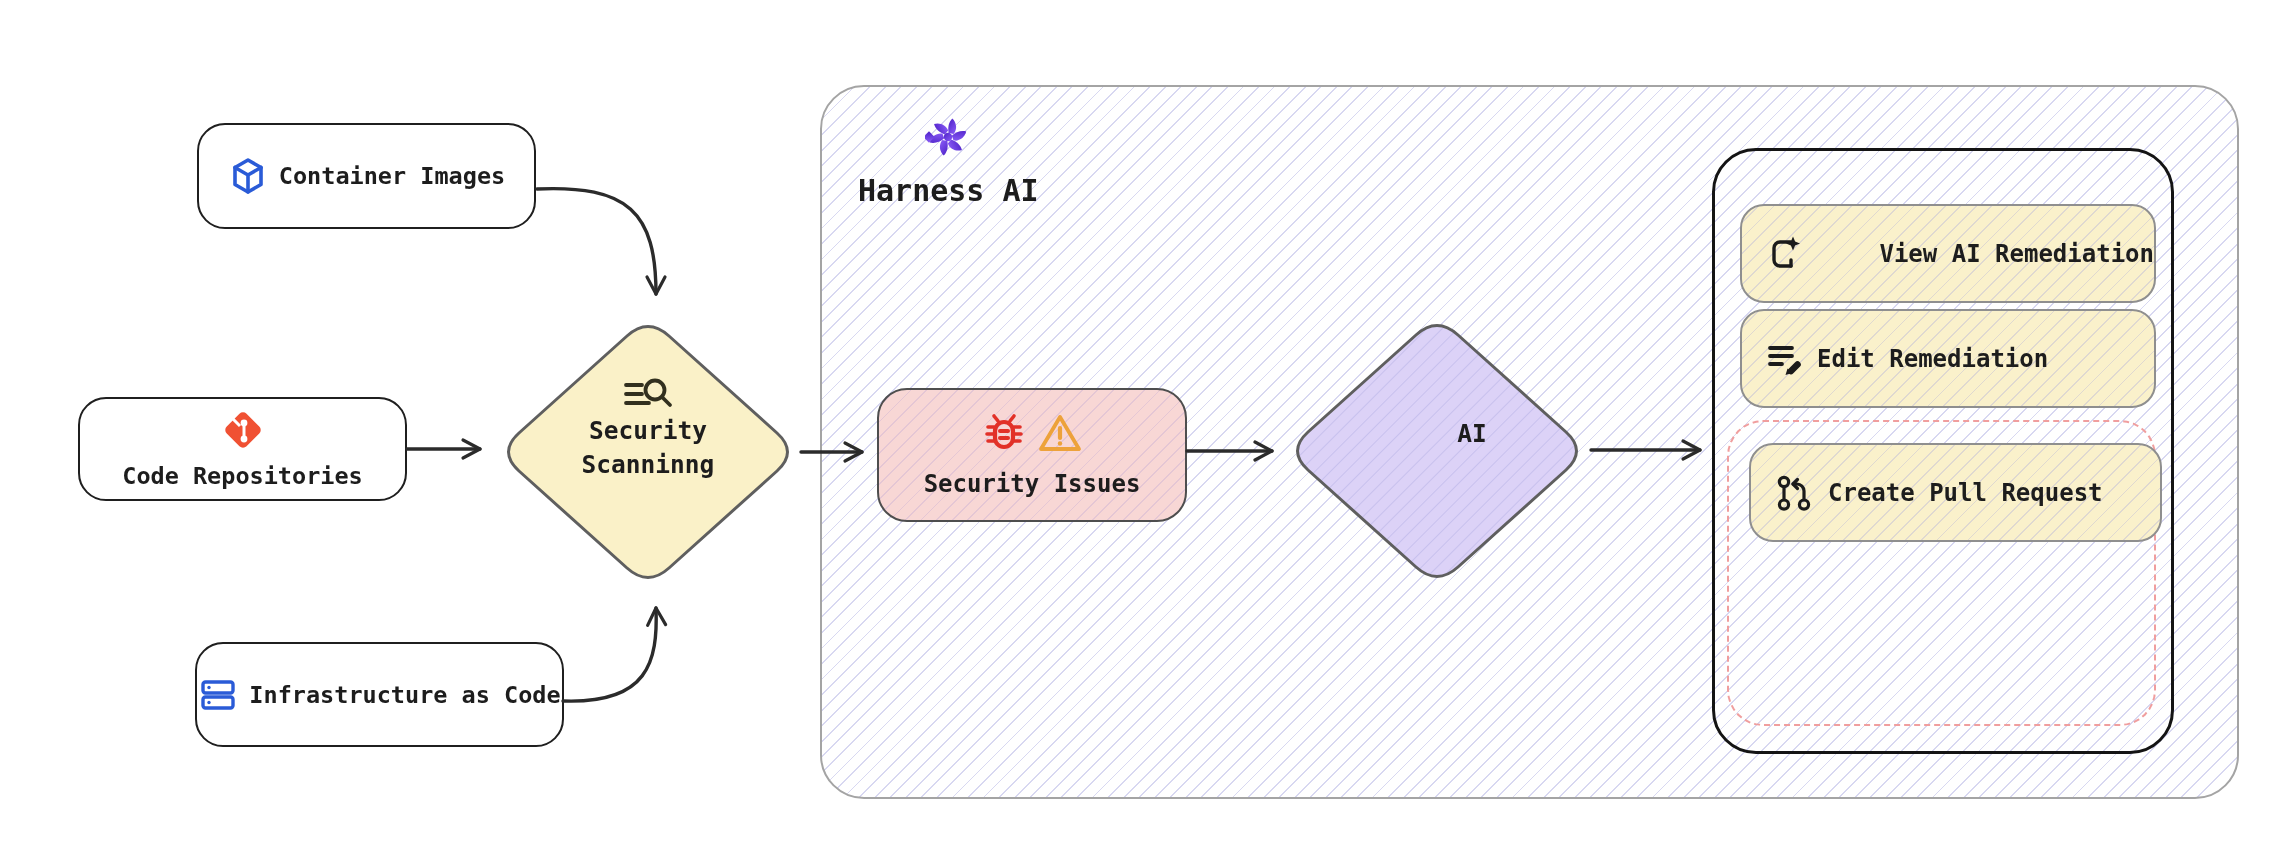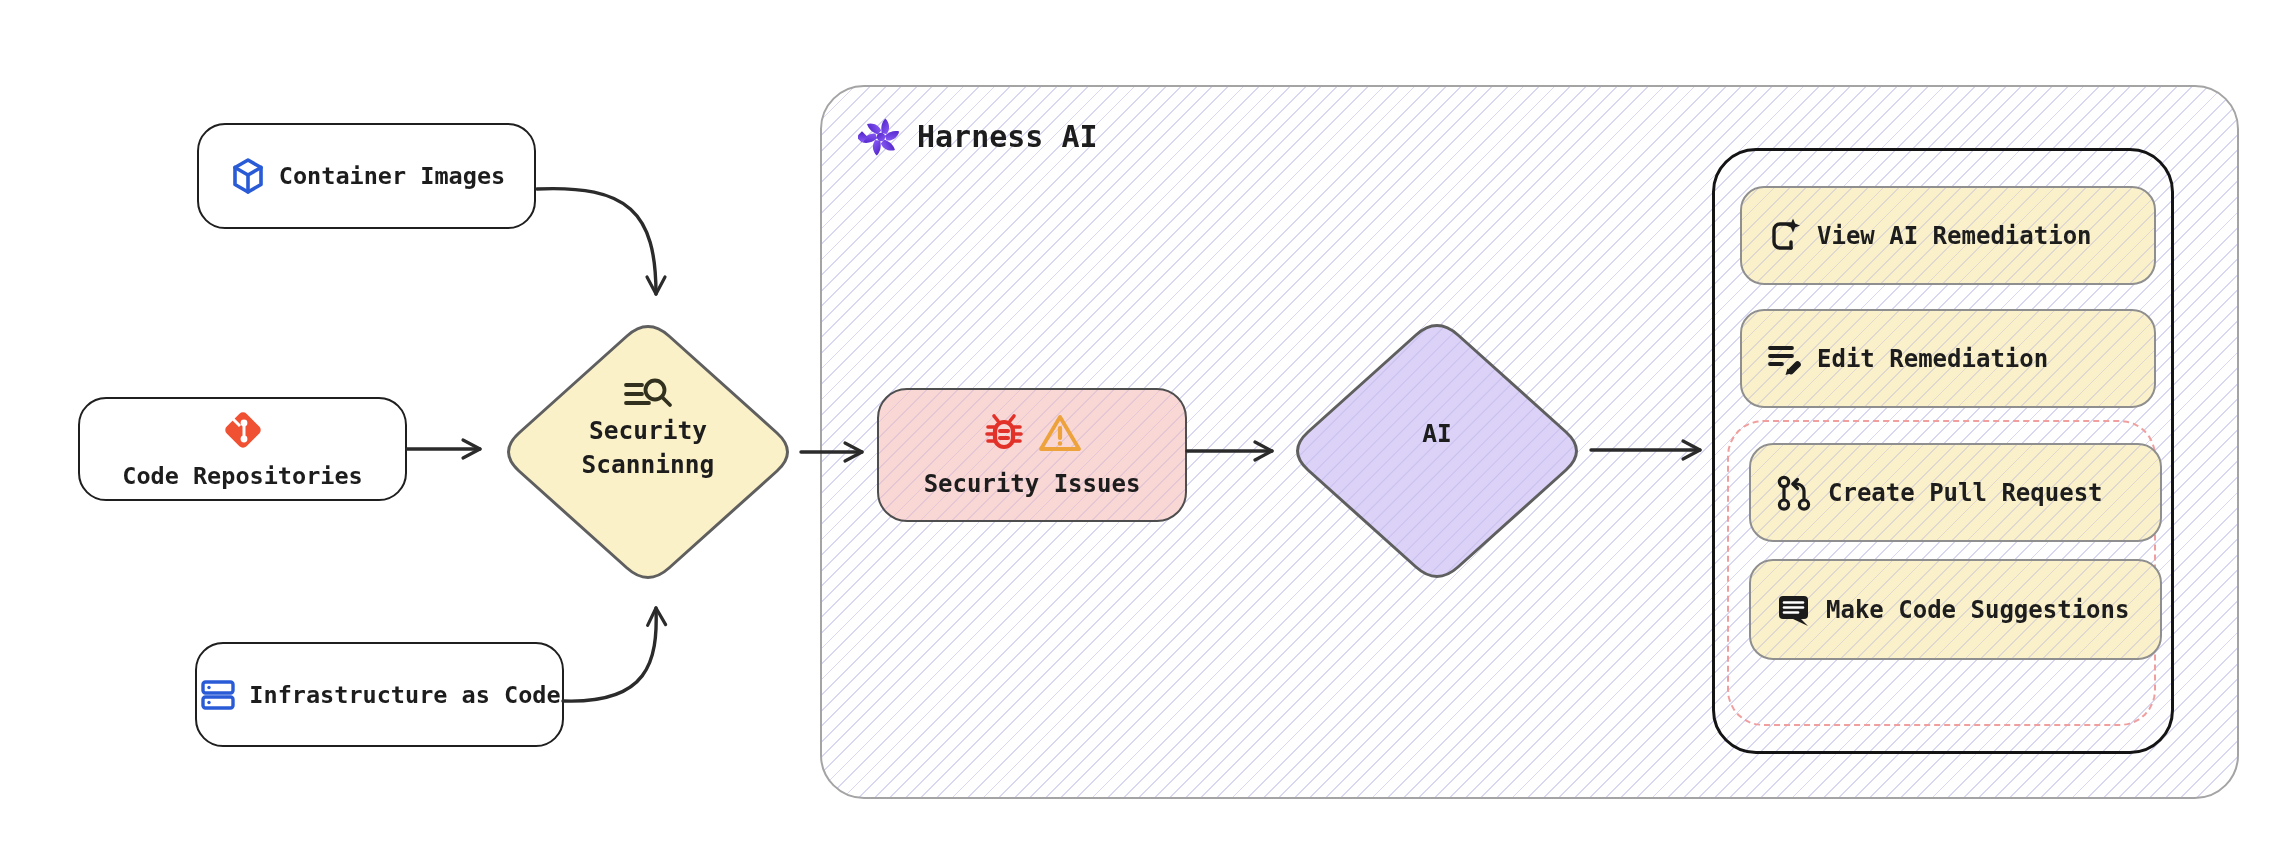--- a/index.html
+++ b/index.html
@@ -10,21 +10,21 @@
   
   .node{background:#ffffff;border:2.6px solid #1f1f1f;border-radius:28px;
         display:flex;align-items:center;justify-content:center;gap:11px;
         font-size:23.5px;font-weight:600;white-space:nowrap;}
 
   
   .group{border:2.5px solid #a4a4a4;border-radius:44px;background-color:#ffffff;
          background-image:repeating-linear-gradient(135deg,
             rgba(168,168,224,0.45) 0px, rgba(168,168,224,0.45) 1.3px,
             transparent 1.3px, transparent 11px);}
-  .group-header{display:flex;align-items:center;gap:13px;font-size:30px;font-weight:700;}
+  .group-header{display:flex;align-items:center;gap:13px;font-size:30px;font-weight:700;flex-direction:column;}
 
   
   .issues{background-color:#f8d7d5;
           background-image:repeating-linear-gradient(135deg,
             rgba(160,140,210,0.22) 0px, rgba(160,140,210,0.22) 1.3px,
             transparent 1.3px, transparent 11px);
           border:2.6px solid #4e4e4e;border-radius:30px;
           display:flex;flex-direction:column;align-items:center;justify-content:center;gap:16px;
           font-size:24px;font-weight:600;}
   .issues .icon-row{display:flex;align-items:center;gap:12px;}
@@ -166,28 +166,28 @@
 
   <svg class="abs" style="left:1285px;top:314px;" width="304" height="274" viewBox="0 0 304 274">
     <defs>
       <pattern id="hatchP" width="11" height="11" patternUnits="userSpaceOnUse" patternTransform="rotate(45)">
         <line x1="0" y1="0" x2="0" y2="11" stroke="rgba(150,150,215,0.45)" stroke-width="1.3"></line>
       </pattern>
     </defs>
     <path d="M 131,21 Q 152,2 173,21 L 281,118 Q 302,137 281,156 L 173,253 Q 152,272 131,253 L 23,156 Q 2,137 23,118 Z" fill="#dcd2f7"></path>
     <path d="M 131,21 Q 152,2 173,21 L 281,118 Q 302,137 281,156 L 173,253 Q 152,272 131,253 L 23,156 Q 2,137 23,118 Z" fill="url(#hatchP)" stroke="#5f5f5f" stroke-width="3"></path>
   </svg>
-  <div class="abs diamond-label" style="left:1287px;top:417px;width:300px;">
+  <div class="abs diamond-label" style="left:1322px;top:417px;width:300px;">
     <div>AI</div>
   </div>
 
   <div class="abs black-box" style="left:1712px;top:148px;width:456px;height:600px;"></div>
   <div class="abs dashed-box" style="left:1727px;top:420px;width:425px;height:302px;"></div>
 
-  <div class="abs btn" style="left:1740px;top:186px;width:390px;height:95px;">
+  <div class="abs btn" style="left:1740px;top:204px;width:390px;height:95px;justify-content:space-between;">
     <span>
       <svg width="40" height="40" viewBox="0 0 40 40" fill="none" stroke="#1b1b1b" stroke-width="3.4" stroke-linecap="round" stroke-linejoin="round">
         <path d="M27 8 H16 a6 6 0 0 0 -6 6 v12 a6 6 0 0 0 6 6 h11"></path>
         <line x1="27" y1="26" x2="27" y2="32"></line>
         <path d="M29 2.5 L31.1 7.4 36 9.5 L31.1 11.6 29 16.5 L26.9 11.6 22 9.5 L26.9 7.4 Z" fill="#1b1b1b" stroke="none"></path>
       </svg>
     </span>
     <span>View AI Remediation</span>
   </div>
 
@@ -211,34 +211,20 @@
         <line x1="11" y1="15" x2="11" y2="27.6"></line>
         <circle cx="11" cy="32.6" r="4.6"></circle>
         <circle cx="31" cy="32.6" r="4.6"></circle>
         <path d="M31 27.6 V19 a7 7 0 0 0 -7 -7 h-4"></path>
         <path d="M24.5 7.5 L20 12 24.5 16.5"></path>
       </svg>
     </span>
     <span>Create Pull Request</span>
   </div>
 
-  <div class="abs btn" style="left:1749px;top:559px;width:387px;height:97px;">
-    <span>
-      <svg width="40" height="40" viewBox="0 0 40 40">
-        <rect x="6" y="6" width="29" height="23" rx="4" fill="#1b1b1b"></rect>
-        <path d="M27 28 L35 36 L20 29 Z" fill="#1b1b1b"></path>
-        <g stroke="#ffffff" stroke-width="2.6" stroke-linecap="round">
-          <line x1="11" y1="12.5" x2="30" y2="12.5"></line>
-          <line x1="11" y1="17.5" x2="30" y2="17.5"></line>
-          <line x1="11" y1="22.5" x2="25" y2="22.5"></line>
-        </g>
-      </svg>
-    </span>
-    <span>Make Code Suggestions</span>
-  </div>
 
 
   <svg class="abs arrows" style="left:0;top:0;" width="2278" height="862" viewBox="0 0 2278 862">
     <defs>
       <marker id="ah" viewBox="0 0 26 26" refX="21" refY="13" markerWidth="26" markerHeight="26" markerUnits="userSpaceOnUse" orient="auto">
         <path d="M4 4 L21 13 L4 22" fill="none" stroke="#2b2b2b" stroke-width="3.2" stroke-linecap="round" stroke-linejoin="round"></path>
       </marker>
     </defs>
     <g fill="none" stroke="#2b2b2b" stroke-width="3.4" stroke-linecap="round">
       <path d="M537,189 C628,185 656,212 656,294" marker-end="url(#ah)"></path>

